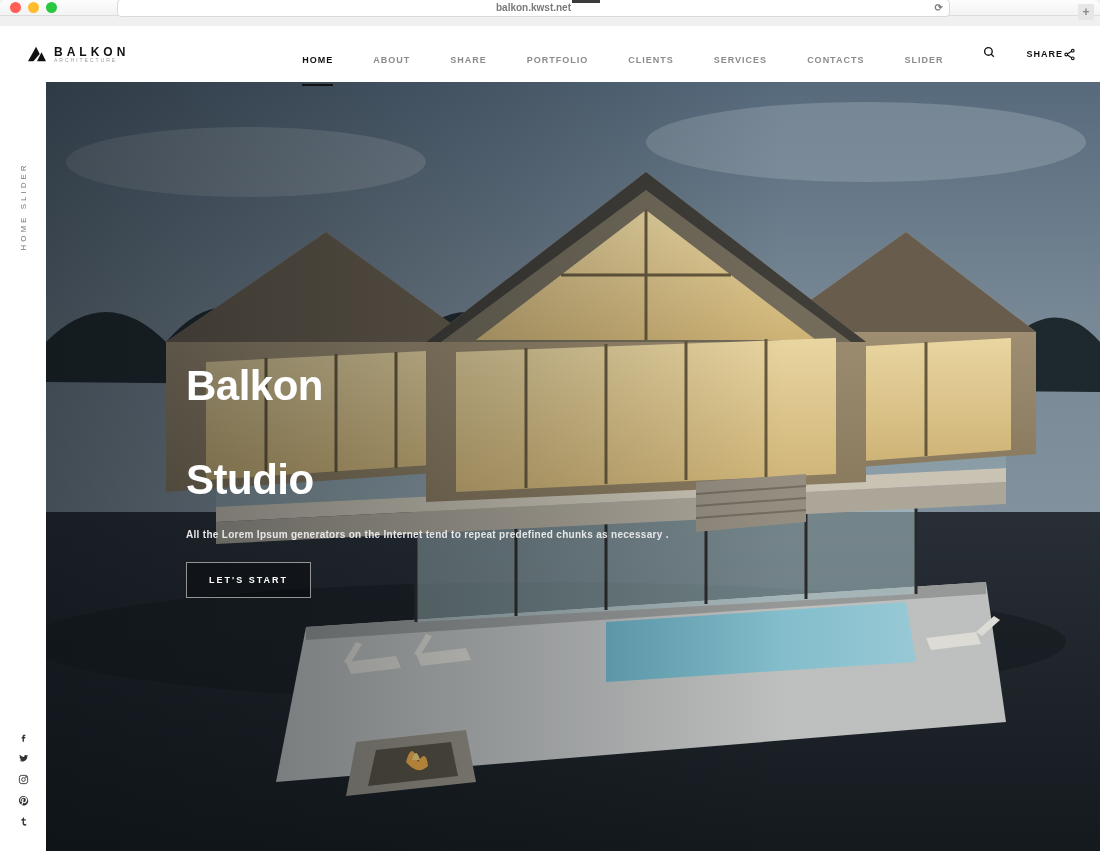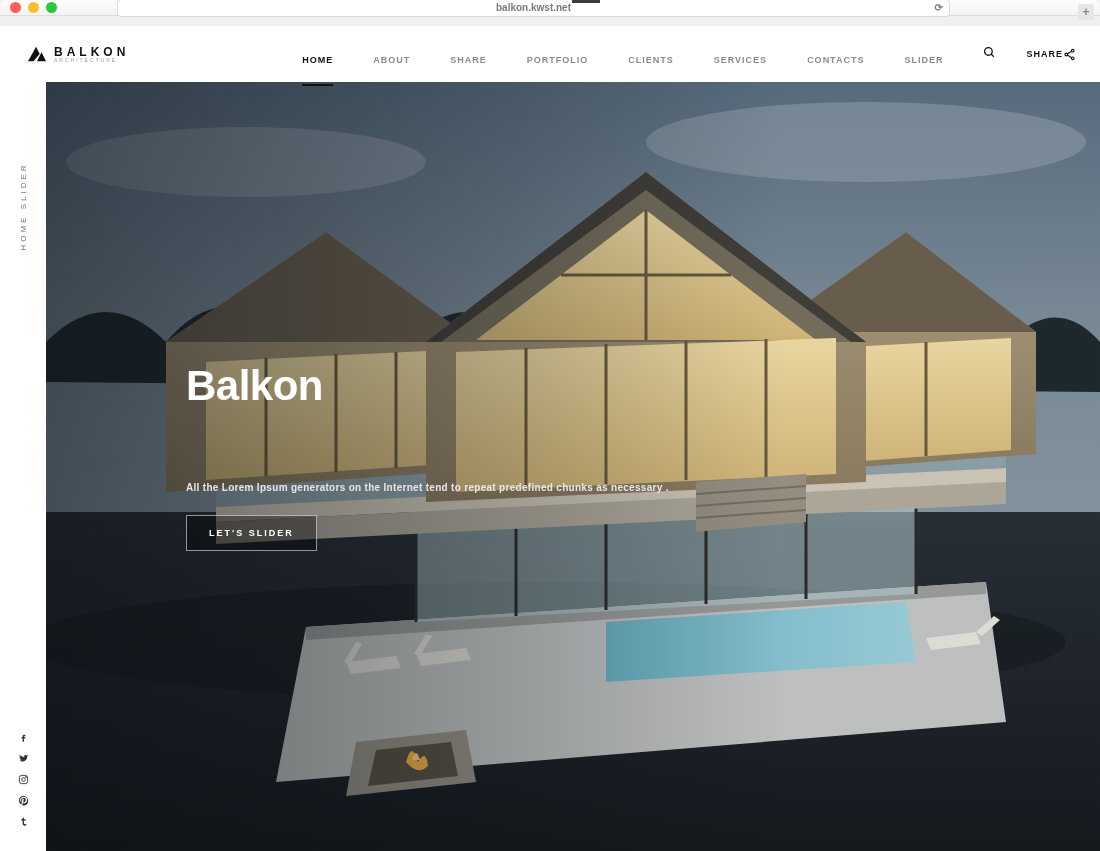--- a/index.html
+++ b/index.html
@@ -226,19 +226,20 @@
       <path d="M360 680 q6 -22 12 0 q8 -14 10 4 q-10 10 -22 -4" fill="#ffb64a"></path>
       <path d="M366 678 q4 -14 8 0" fill="#ffe08a"></path>
     </svg>
 
     <div class="overlay"></div>
 
     <div class="txt">
       <h1>
         <span>Balkon</span><br>
         <br>
+        <span>Studio</span>
       </h1>
       <p>All the Lorem Ipsum generators on the Internet tend to repeat predefined chunks as necessary .</p>
-      <div class="cta">LET'S SLIDER</div>
+      <div class="cta">LET'S START</div>
     </div>
   </div>
 
 </div>
 
 </body></html>

